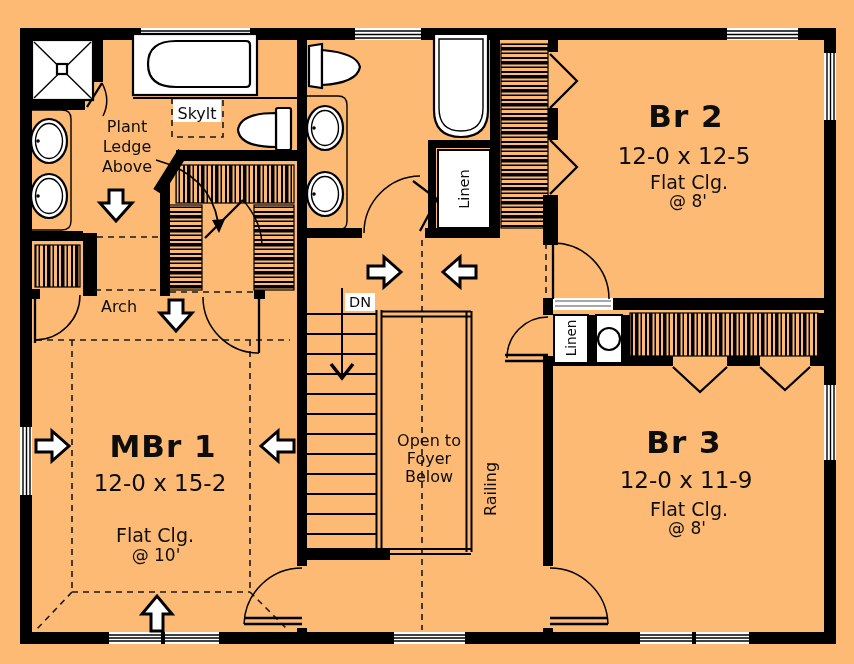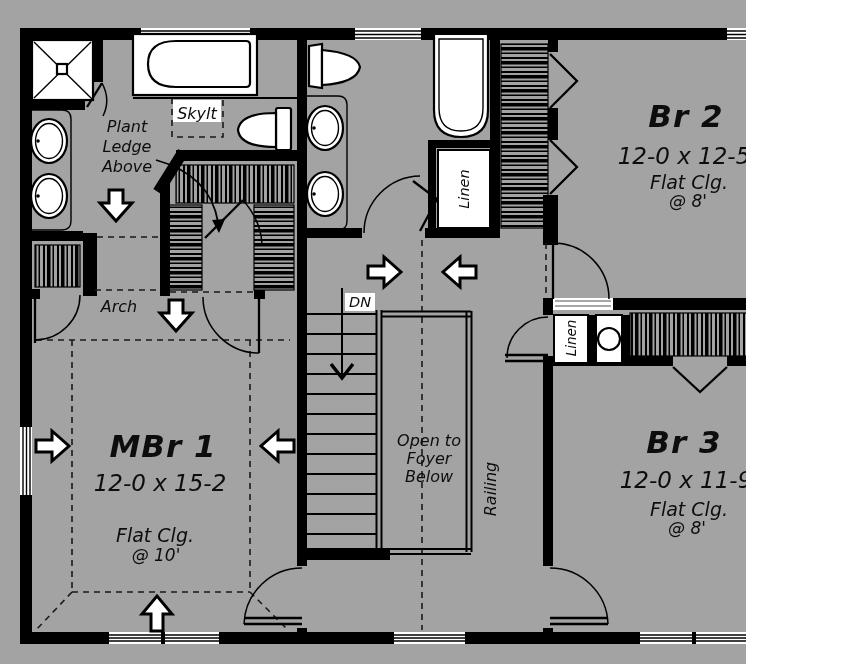--- a/index.html
+++ b/index.html
@@ -1,16 +1,16 @@
 <!DOCTYPE html>
 <html><head>
 <meta charset="utf-8">
 <style>
   html,body{margin:0;padding:0;background:#ffffff;}
-  .page{width:746px;height:664px;position:relative;background:#a3a3a3;overflow:hidden;font-style:italic;}
+  .page{width:854px;height:664px;position:relative;background:#fdba74;overflow:hidden;}
   svg{display:block;}
   text{font-family:"DejaVu Sans",sans-serif;fill:#0d0d0d;}
   .room-name{font-size:31px;font-weight:bold;letter-spacing:1px;}
   .room-dims{font-size:23px;}
   .room-clg{font-size:19px;}
   .room-ht{font-size:17px;}
   .small-label{font-size:16px;}
   .tiny-label{font-size:14.5px;}
   .wall{fill:#000000;}
   .fixture{fill:#ffffff;stroke:#000000;stroke-width:2.2;}

